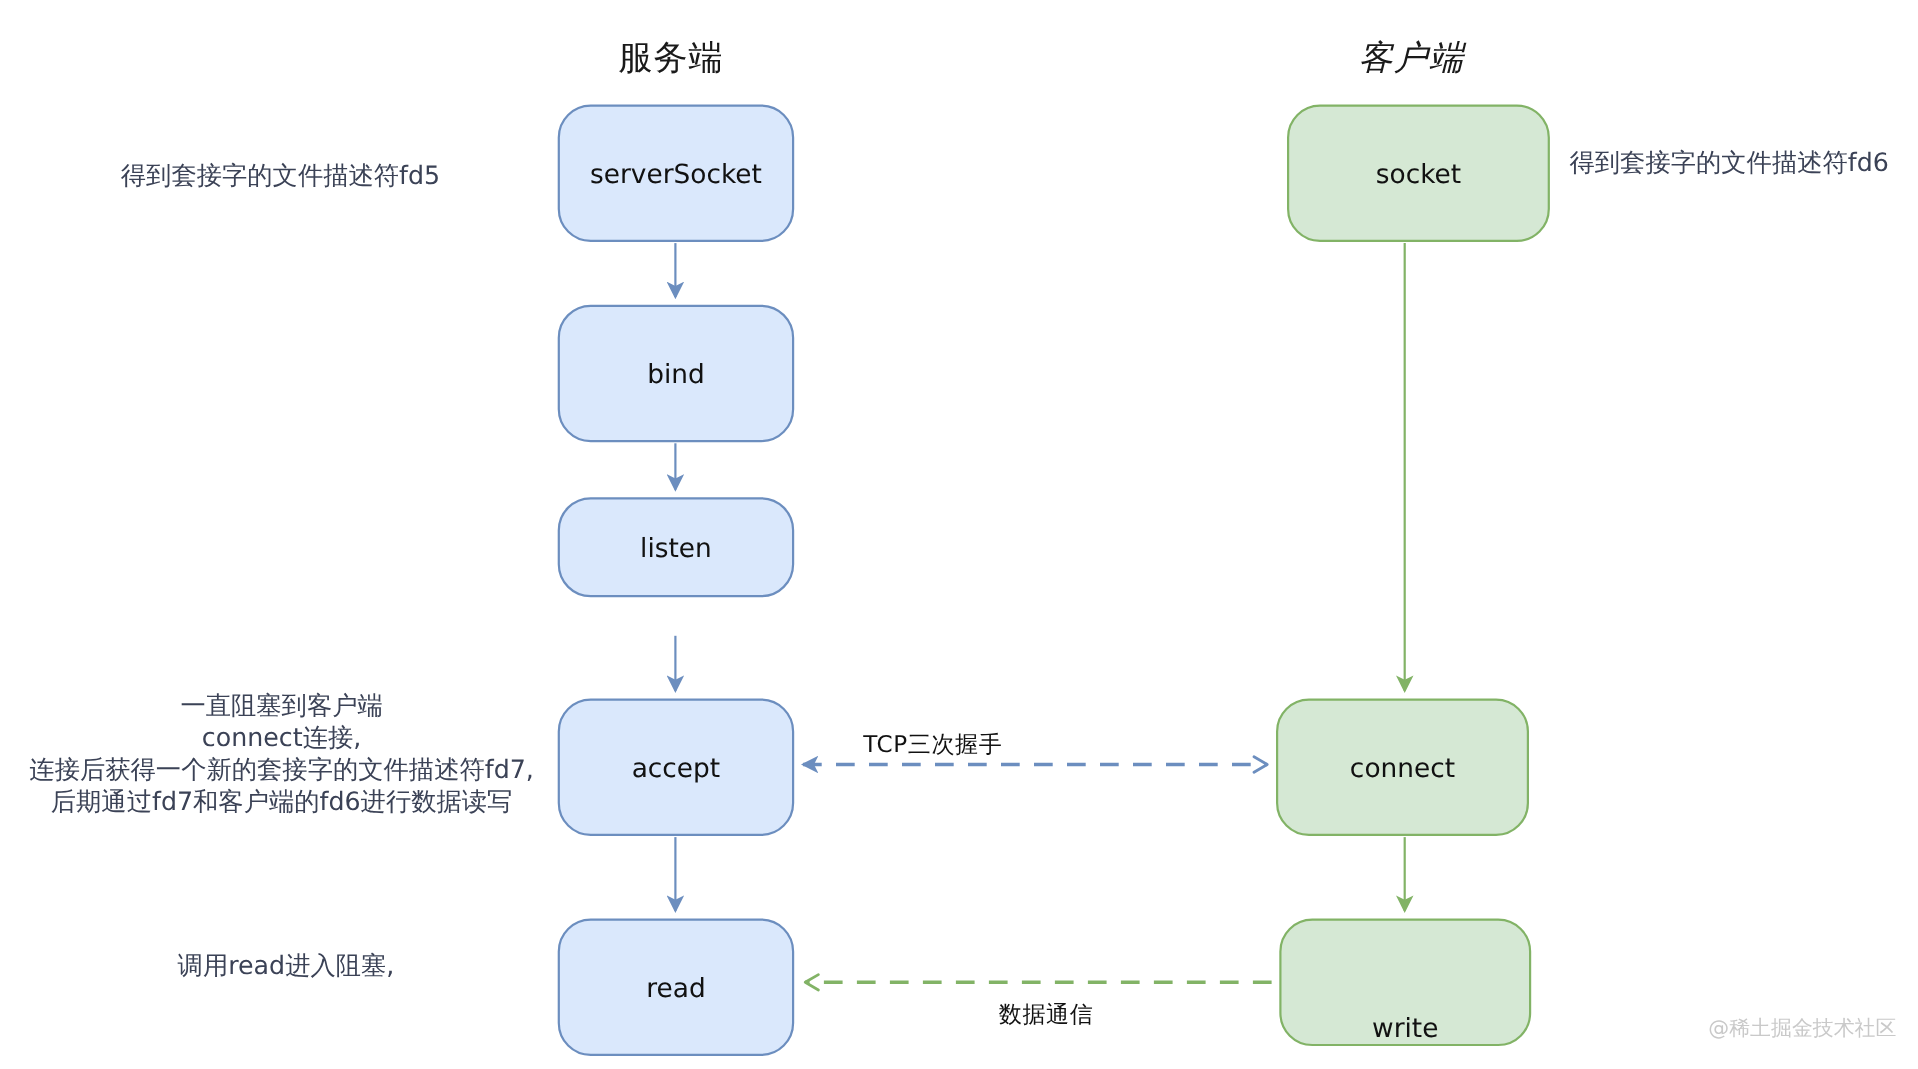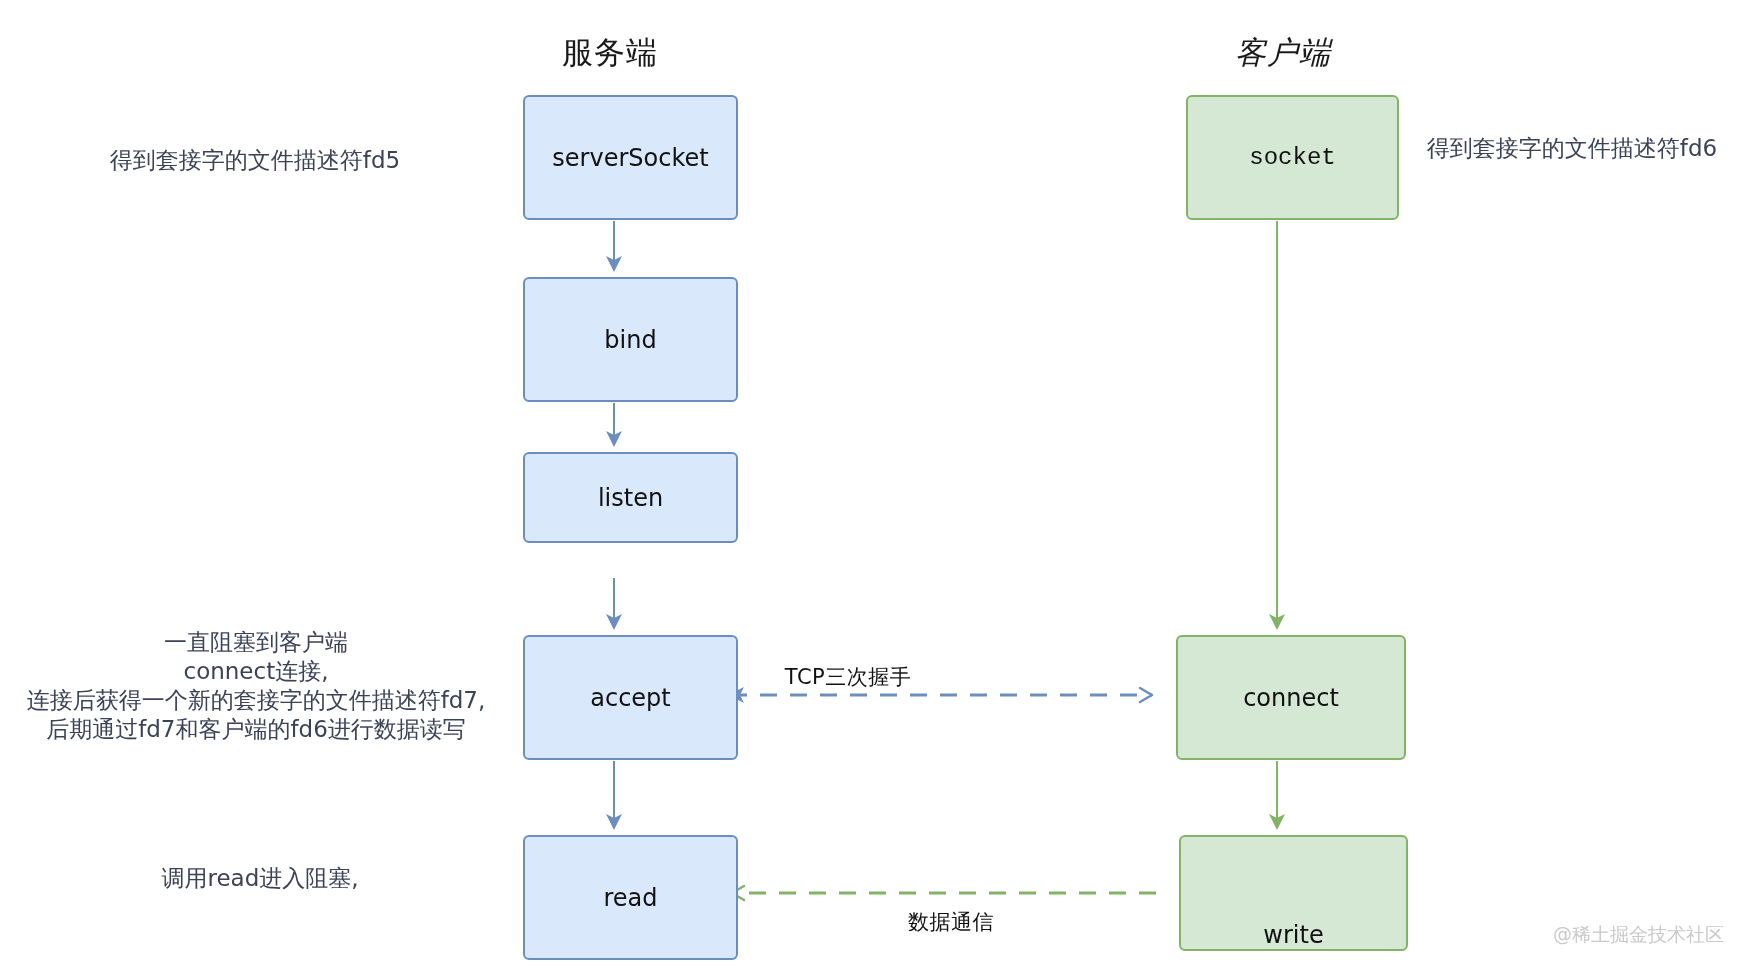--- a/index.html
+++ b/index.html
@@ -20,29 +20,28 @@
   .col-header {
     position: absolute;
     width: 200px;
     text-align: center;
     font-size: 31px;
     color: #1a1a1a;
     letter-spacing: 1px;
   }
   .node {
     position: absolute;
-    border-radius: 6px;
+    border-radius: 30px;
     border: 2px solid;
     display: flex;
     align-items: center;
     justify-content: center;
     font-size: 24px;
     color: #111111;
     box-sizing: border-box;
-    margin-left: 16px;
   }
   .node.blue { background: #dae8fc; border-color: #6c8ebf; }
   .node.green { background: #d5e8d4; border-color: #82b366; }
   .edge-label {
     position: absolute;
     width: 240px;
     text-align: center;
     font-size: 21px;
     color: #111111;
     letter-spacing: 0.5px;
@@ -111,21 +110,21 @@
   <div class="node blue" style="left:507px; top:452px; width:215px; height:91px;">
     <span>listen</span>
   </div>
   <div class="node blue" style="left:507px; top:635px; width:215px; height:125px;">
     <span>accept</span>
   </div>
   <div class="node blue" style="left:507px; top:835px; width:215px; height:125px;">
     <span>read</span>
   </div>
 
-  <div class="node green" style="left:1170px; top:95px;  width:213px; height:125px;font-family:Liberation Mono, monospace;">
+  <div class="node green" style="left:1170px; top:95px;  width:239px; height:125px;">
     <span>socket</span>
   </div>
   <div class="node green" style="left:1160px; top:635px; width:230px; height:125px;">
     <span>connect</span>
   </div>
   <div class="node green" style="left:1163px; top:835px; width:229px; height:116px;align-items:flex-end;">
     <span>write</span>
   </div>
 
   <div class="edge-label" style="left:728px; top:663px;">TCP三次握手</div>

